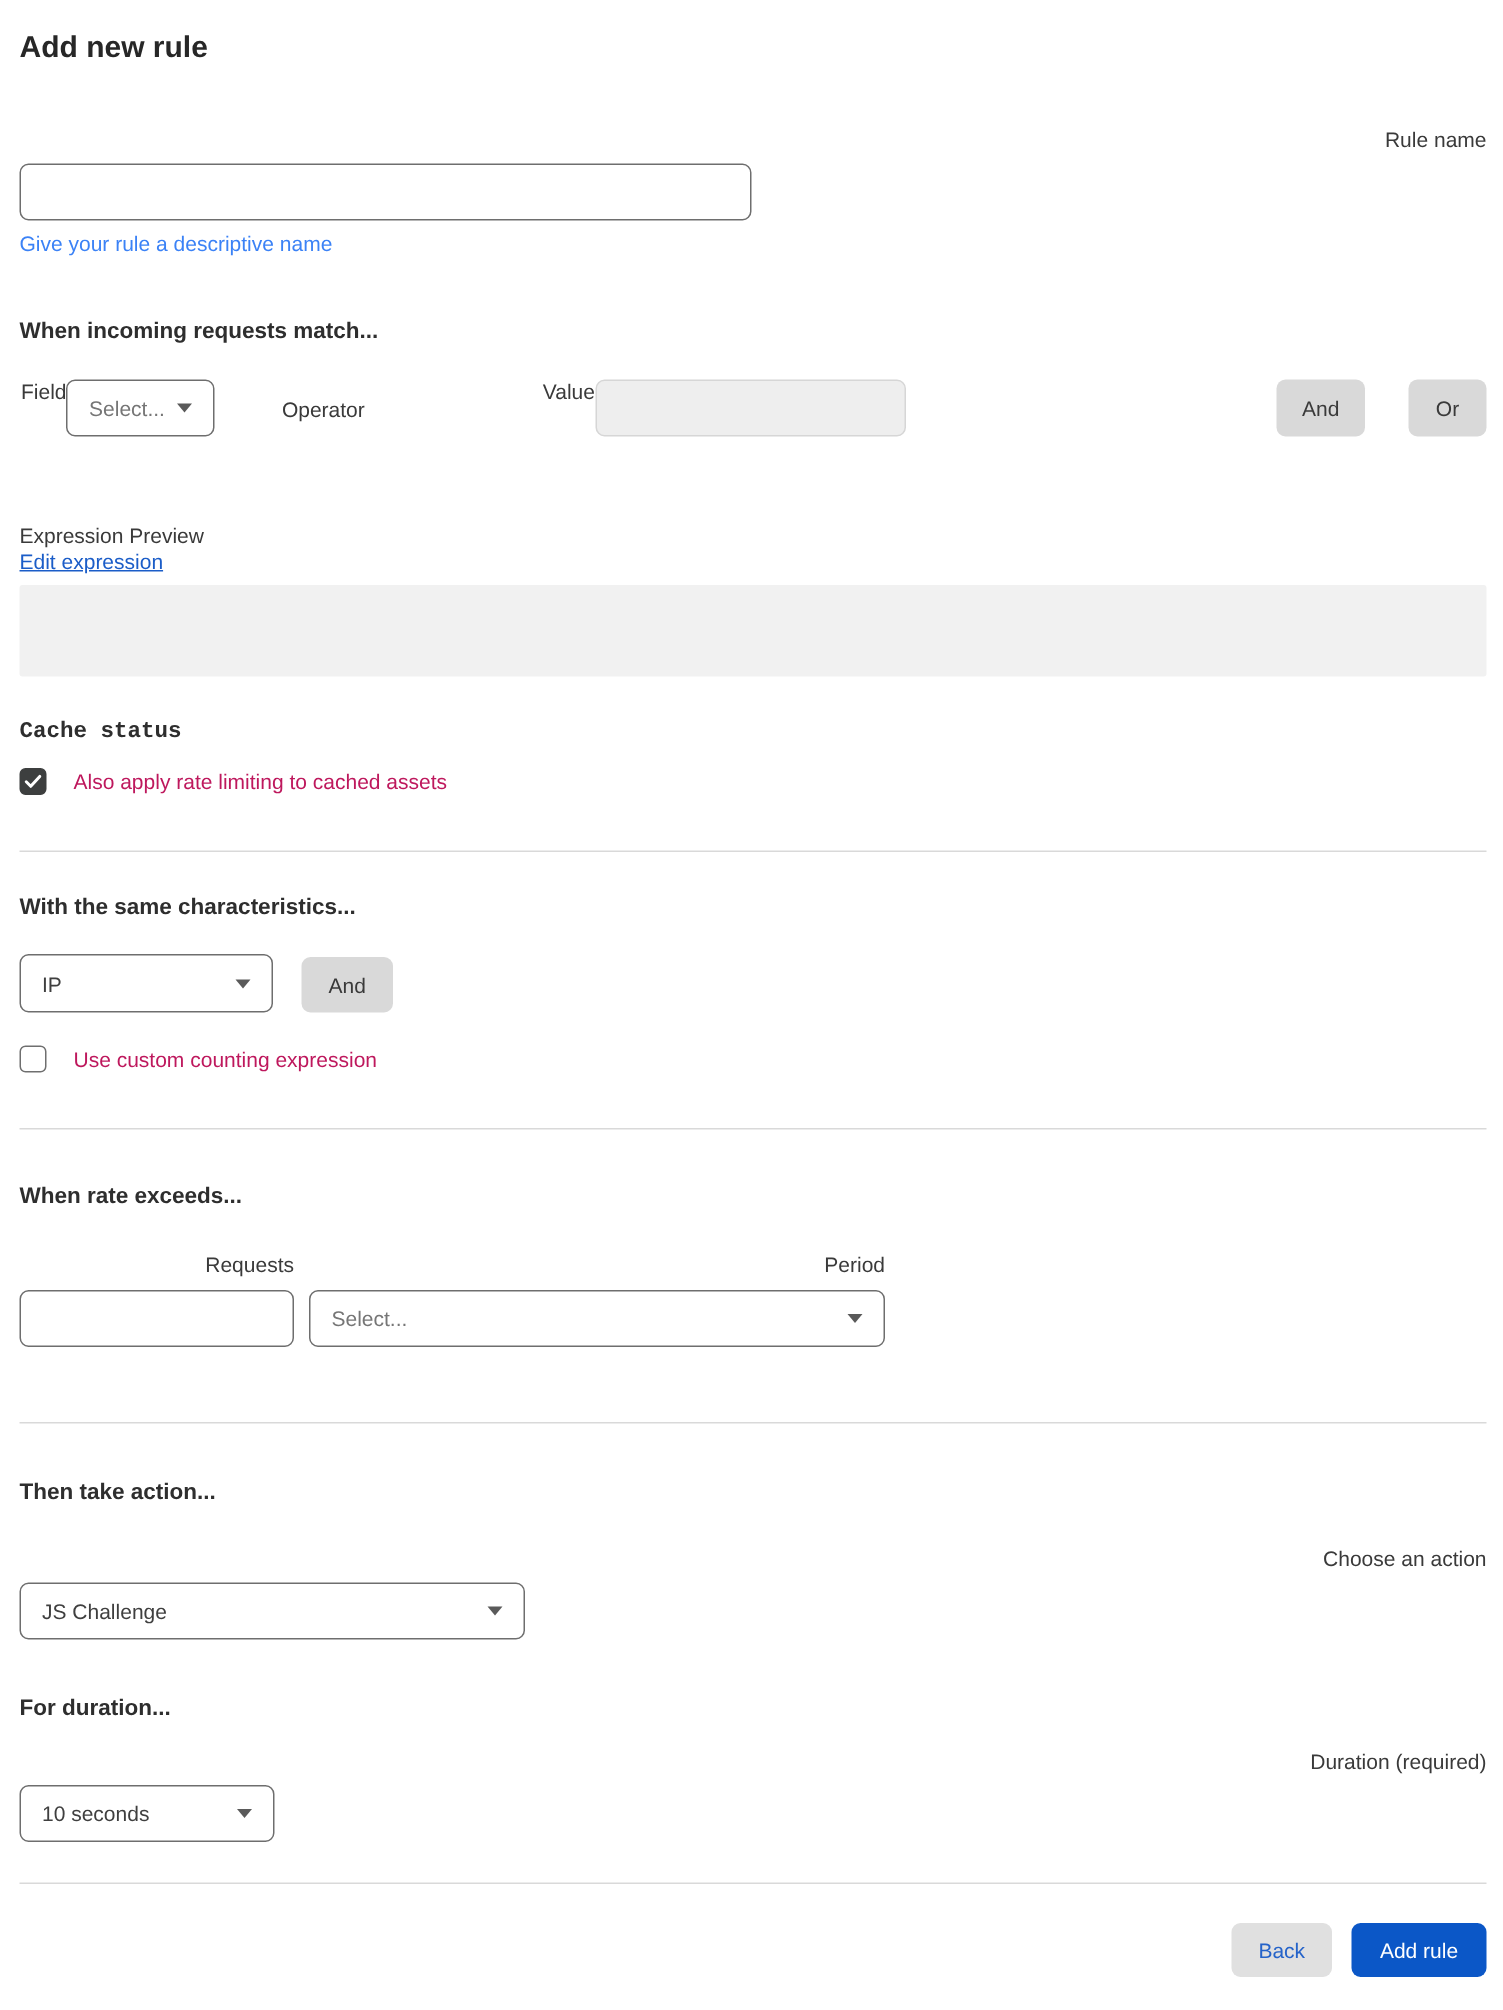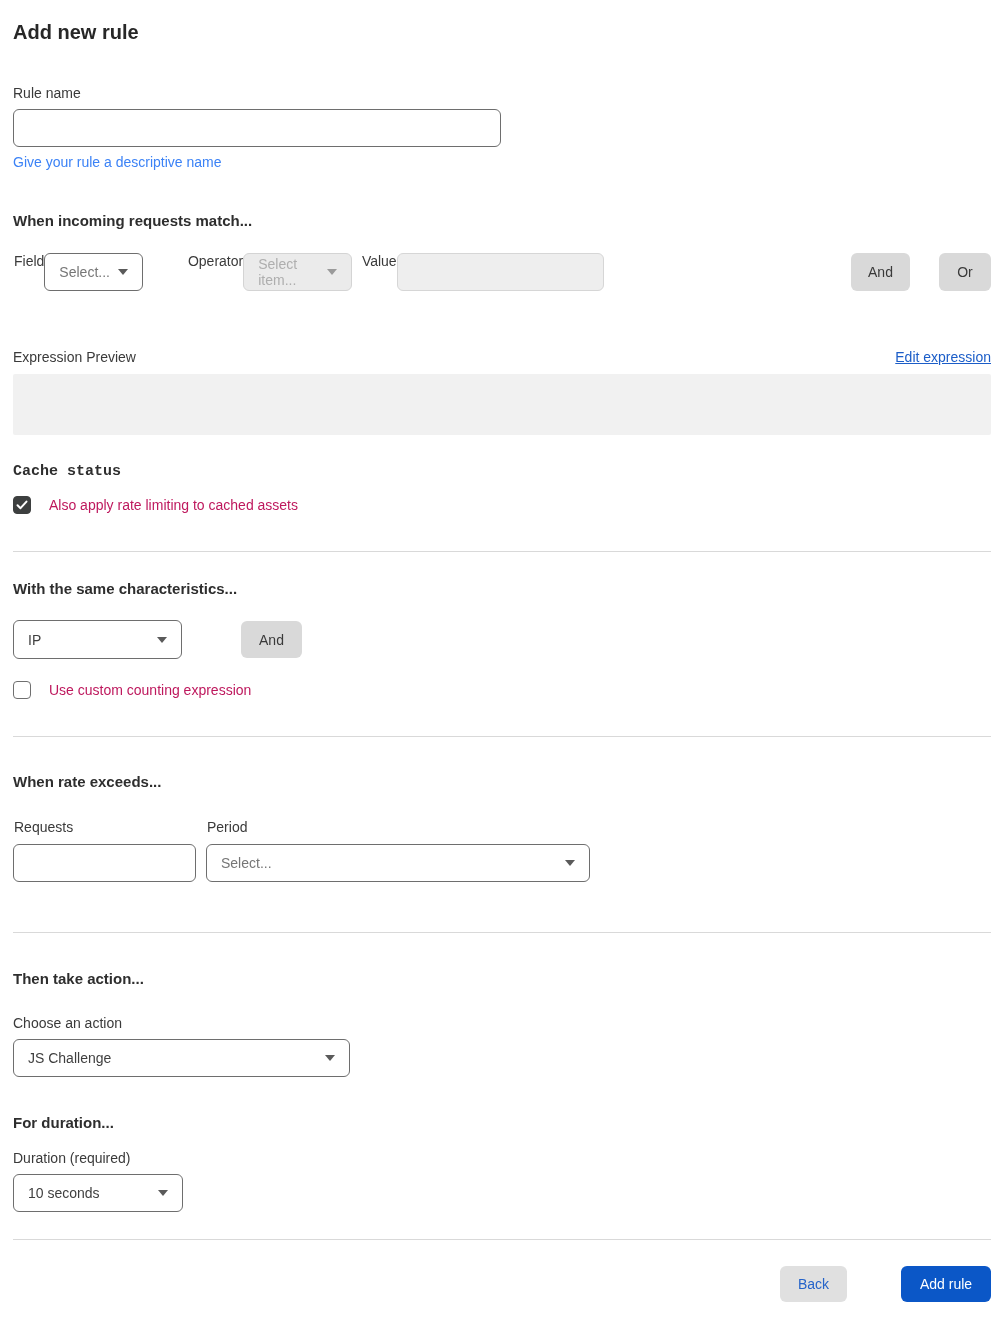--- a/index.html
+++ b/index.html
@@ -23,20 +23,21 @@
     font-size: 15px;
     line-height: 18px;
     font-weight: 700;
     color: #2e2e2e;
   }
   .field-label {
     display: block;
     font-size: 14px;
     line-height: 16px;
     color: #3a3a3a;
+    text-align: right;
   }
   .helper-text {
     margin-top: 7px;
     font-size: 14px;
     line-height: 16px;
     color: #3b82f6;
   }
 
   
   .text-input {
@@ -139,22 +140,22 @@
   .match-col .field-label { margin-bottom: 10px; padding-left: 1px; }
   .col-field { width: 168px; }
   .col-operator { width: 168px; margin-left: 9px; }
   .col-value { width: 488px; margin-left: 9px; }
   .col-and { margin-left: 11px; }
   .col-or { margin-left: 13px; }
 
   .expr-header {
     margin-top: 58px;
     display: flex;
-    justify-content: space-between;
     align-items: baseline;
+    flex-direction: column;
   }
   .expr-label { font-size: 14px; line-height: 17px; color: #3a3a3a; }
   .link {
     font-size: 14px;
     color: #1b5dc8;
     text-decoration: underline;
     cursor: pointer;
   }
   .expr-box {
     margin-top: 8px;
@@ -162,40 +163,39 @@
     background: #f1f1f1;
     border-radius: 2px;
   }
 
   hr.divider {
     border: none;
     border-top: 1px solid #d9d9d9;
     height: 0;
   }
 
-  .char-row { display: flex; align-items: center; margin-top: 22px; gap: 40px; }
+  .char-row { display: flex; align-items: flex-end; margin-top: 22px; }
   .char-select { width: 169px; height: 39px; }
   .char-and { margin-left: 19px; }
 
   .rate-row { display: flex; margin-top: 28px; }
   .rate-col { display: flex; flex-direction: column; }
   .rate-col .field-label { margin-bottom: 9px; padding-left: 1px; }
   .col-requests { width: 183px; }
   .col-period { width: 384px; margin-left: 10px; }
   .col-requests .text-input { width: 183px; }
 
   .action-select { width: 337px; margin-top: 8px; }
   .duration-select { width: 170px; margin-top: 8px; }
 
   .footer-row {
     margin-top: 26px;
     display: flex;
     justify-content: flex-end;
     align-items: center;
-    gap: 41px;
   }
   .footer-row .btn-primary { margin-left: 13px; }
 
   
   .rule-name-block { margin-top: 41px; }
   .rule-name-block .text-input { width: 488px; margin-top: 8px; }
   .h-match { margin-top: 42px; }
   .h-cache { margin-top: 28px; font-family: Liberation Mono, monospace; }
   .cache-check { margin-top: 15px; }
   .hr-1 { margin-top: 37px; }
@@ -228,24 +228,20 @@
   <div class="match-row">
     <div class="match-col col-field">
       <label class="field-label">Field</label>
       <div class="select">
         <span class="select-text placeholder">Select...</span>
         <span class="chevron"></span>
       </div>
     </div>
     <div class="match-col col-operator">
       <label class="field-label">Operator</label>
-      <div class="select disabled">
-        <span class="select-text">Select item...</span>
-        <span class="chevron"></span>
-      </div>
     </div>
     <div class="match-col col-value">
       <label class="field-label">Value</label>
       <input class="text-input disabled" type="text" disabled="" value="" style="">
     </div>
     <div class="col-and">
       <button class="btn btn-gray btn-and">And</button>
     </div>
     <div class="col-or">
       <button class="btn btn-gray btn-or">Or</button>

